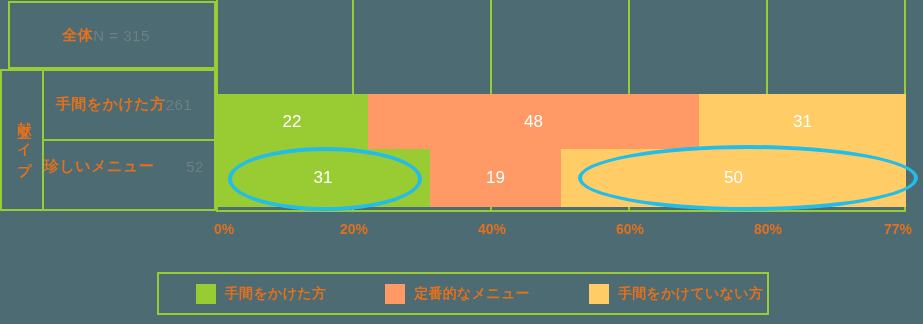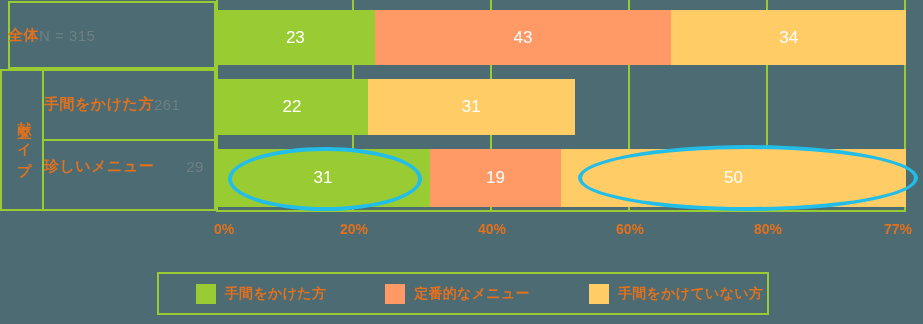--- a/index.html
+++ b/index.html
@@ -59,21 +59,21 @@
     top: 139px;
     width: 174px;
     height: 2px;
     background: #99cc33;
   }
 
   .row-label {
     position: absolute;
     display: flex;
     align-items: center;
-    justify-content: flex-start;
+    justify-content: center;
     white-space: nowrap;
   }
   .row-label .rl-text {
     color: #e2711d;
     font-size: 15px;
     font-weight: bold;
     letter-spacing: 0.5px;
   }
   .row-label .rl-n {
     color: #6f7f84;
@@ -228,43 +228,39 @@
       <span class="rl-n">N = 315</span>
     </div>
 
     <div class="row-label" style="left:44px; top:69px; width:160px; height:70px;">
       <span class="rl-text">手間をかけた方</span>
       <span class="rl-n">261</span>
     </div>
 
     <div class="row-label" style="left:44px; top:141px; width:160px; height:50px;gap:32px;">
       <span class="rl-text">珍しいメニュー</span>
-      <span class="rl-n">29</span>
+      <span class="rl-n">52</span>
     </div>
   </div>
 
   <div class="plot">
 
     <div class="gridlines">
       <div class="gridline" style="left:0px;"></div>
       <div class="gridline" style="left:136px;"></div>
       <div class="gridline" style="left:274px;"></div>
       <div class="gridline" style="left:412px;"></div>
       <div class="gridline" style="left:550px;"></div>
       <div class="gridline" style="left:688px;"></div>
     </div>
 
-    <div class="bar-row" style="top:10px; height:55px;">
-      <div class="seg seg-a" style="width:23%">23</div>
-      <div class="seg seg-b" style="width:43%">43</div>
-      <div class="seg seg-c" style="width:34%">34</div>
-    </div>
-
-    <div class="bar-row" style="top:79px; height:56px;">
+
+    <div class="bar-row" style="top:94px; height:56px;">
       <div class="seg seg-a" style="width:22%">22</div>
+      <div class="seg seg-b" style="width:48%">48</div>
       <div class="seg seg-c" style="width:30%">31</div>
     </div>
 
     <div class="bar-row" style="top:149px; height:58px;">
       <div class="seg seg-a" style="width:31%">31</div>
       <div class="seg seg-b" style="width:19%">19</div>
       <div class="seg seg-c" style="width:50%">50</div>
     </div>
 
     <div class="plot-baseline"></div>

